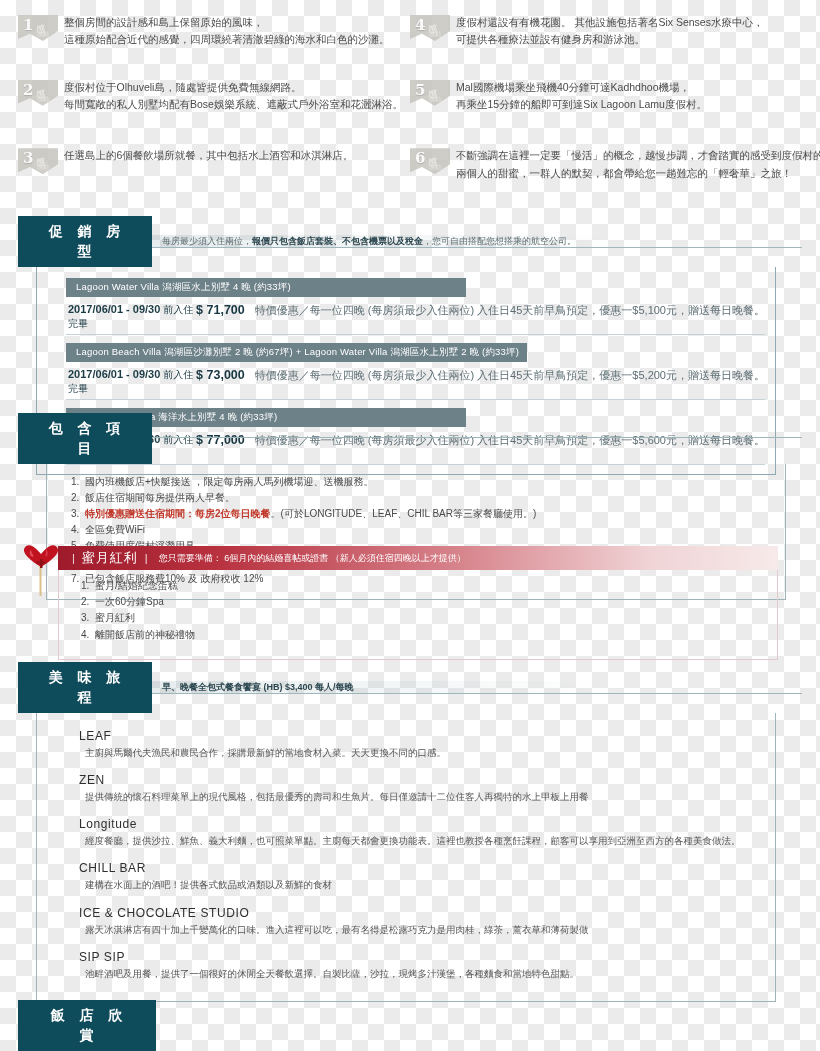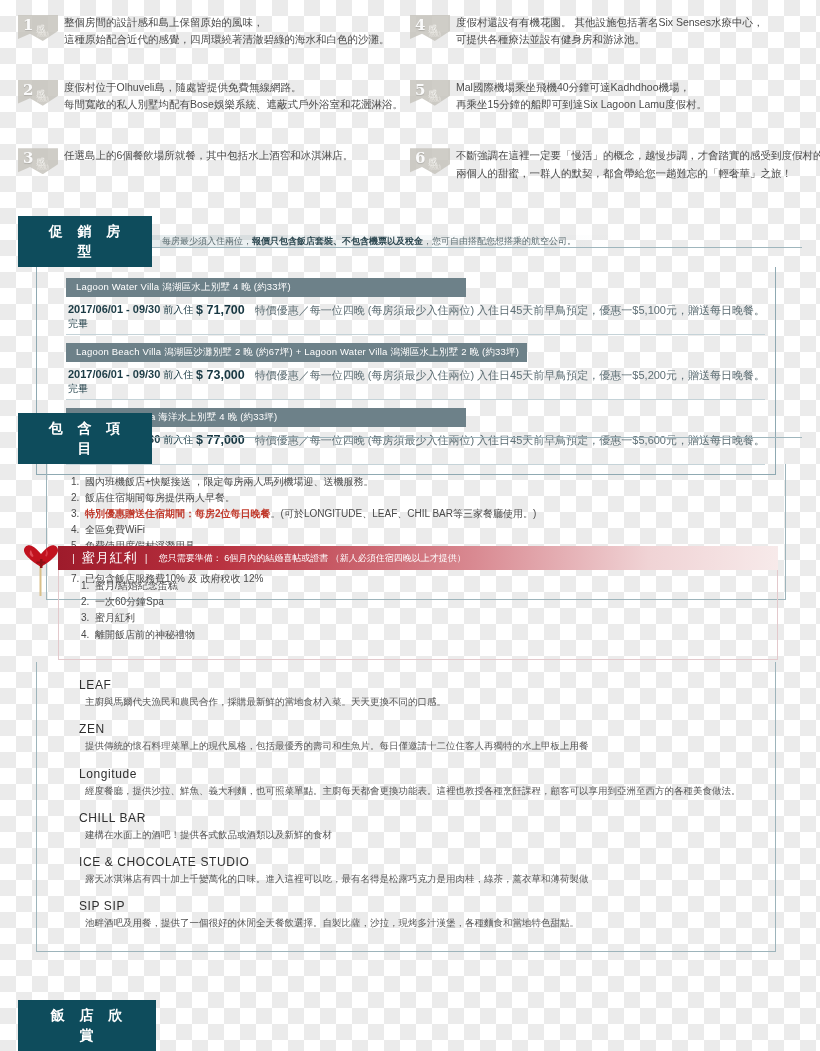--- a/index.html
+++ b/index.html
@@ -370,20 +370,26 @@
     <ul class="honey-list">
       <li><span class="idx">1.</span><span>蜜月/結婚紀念蛋糕</span></li>
       <li><span class="idx">2.</span><span>一次60分鐘Spa</span></li>
       <li><span class="idx">3.</span><span>蜜月紅利</span></li>
       <li><span class="idx">4.</span><span>離開飯店前的神秘禮物</span></li>
     </ul>
   </div>
 </div>
 
 <div class="dining">
+  <div class="sec-head">
+    <div class="sec-title">美 味 旅 程</div>
+    <div class="sec-sub">
+      <span class="strong">早、晚餐全包式餐食饗宴 (HB) $3,400 每人/每晚</span>
+    </div>
+  </div>
   <div class="dining-box">
     <div class="rest">
       <div class="rest-name">LEAF</div>
       <div class="rest-desc">主廚與馬爾代夫漁民和農民合作，採購最新鮮的當地食材入菜。天天更換不同的口感。</div>
     </div>
     <div class="rest">
       <div class="rest-name">ZEN</div>
       <div class="rest-desc">提供傳統的懷石料理菜單上的現代風格，包括最優秀的壽司和生魚片。每日僅邀請十二位住客人再獨特的水上甲板上用餐</div>
     </div>
     <div class="rest">

